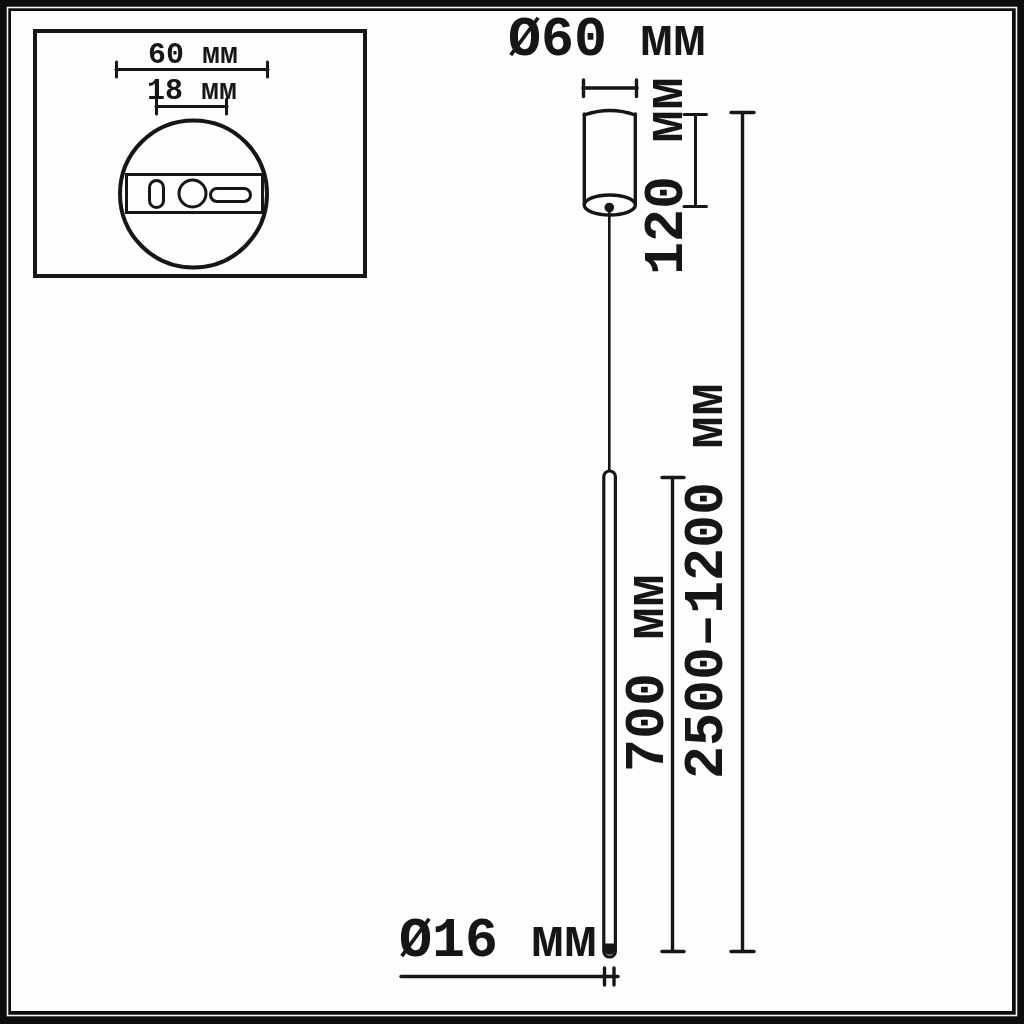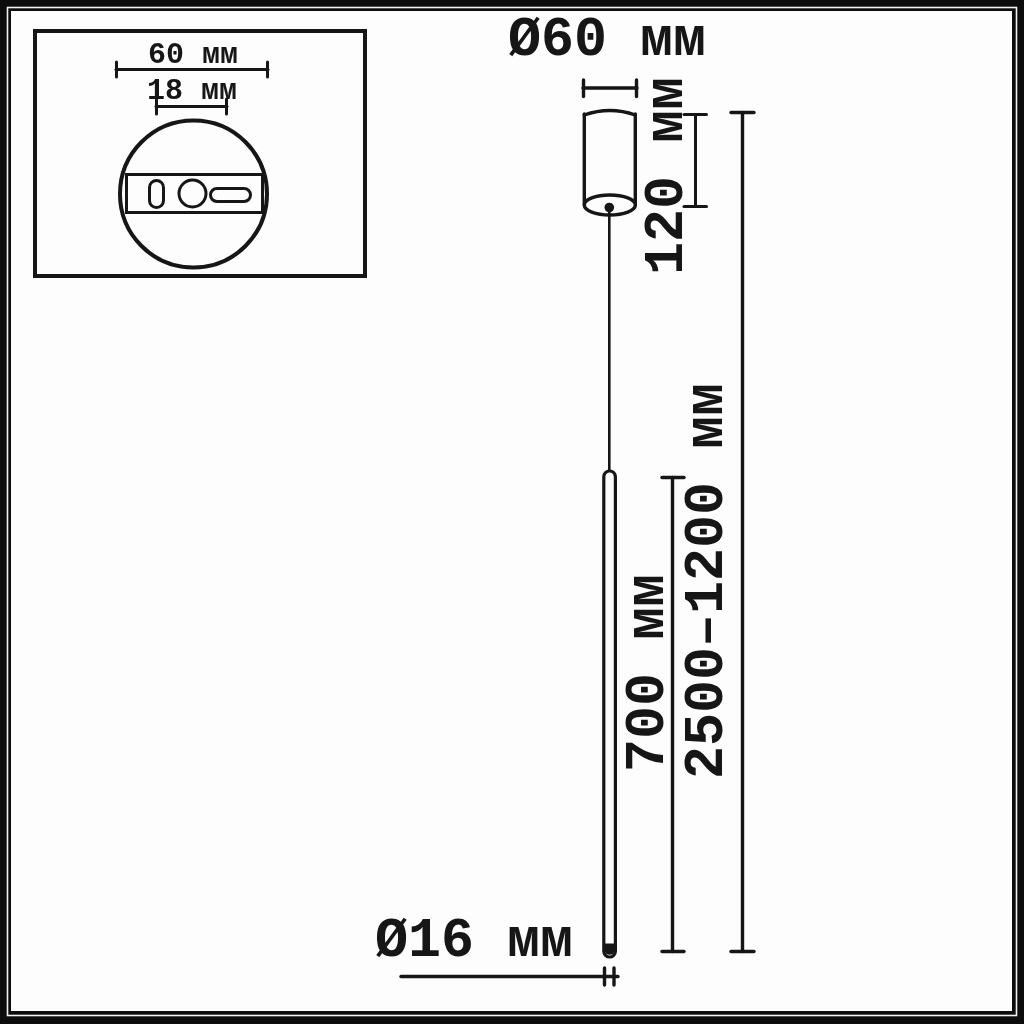--- a/index.html
+++ b/index.html
@@ -127,15 +127,15 @@
   <div class="lbl small" style="left:192px; top:91px;">18 мм</div>
 
   <div class="lbl big" style="left:607px; top:40px;">Ø60 мм</div>
 
   <div class="lbl big vert" style="left:667px; top:176px;">120 мм</div>
 
   <div class="lbl big vert" style="left:648px; top:673px;">700 мм</div>
 
   <div class="lbl big vert" style="left:707px; top:581px;">2500–1200 мм</div>
 
-  <div class="lbl big" style="left:474px; top:941px;">Ø16 мм</div>
+  <div class="lbl big" style="left:498px; top:941px;">Ø16 мм</div>
 
 </div>
 
 </body></html>

